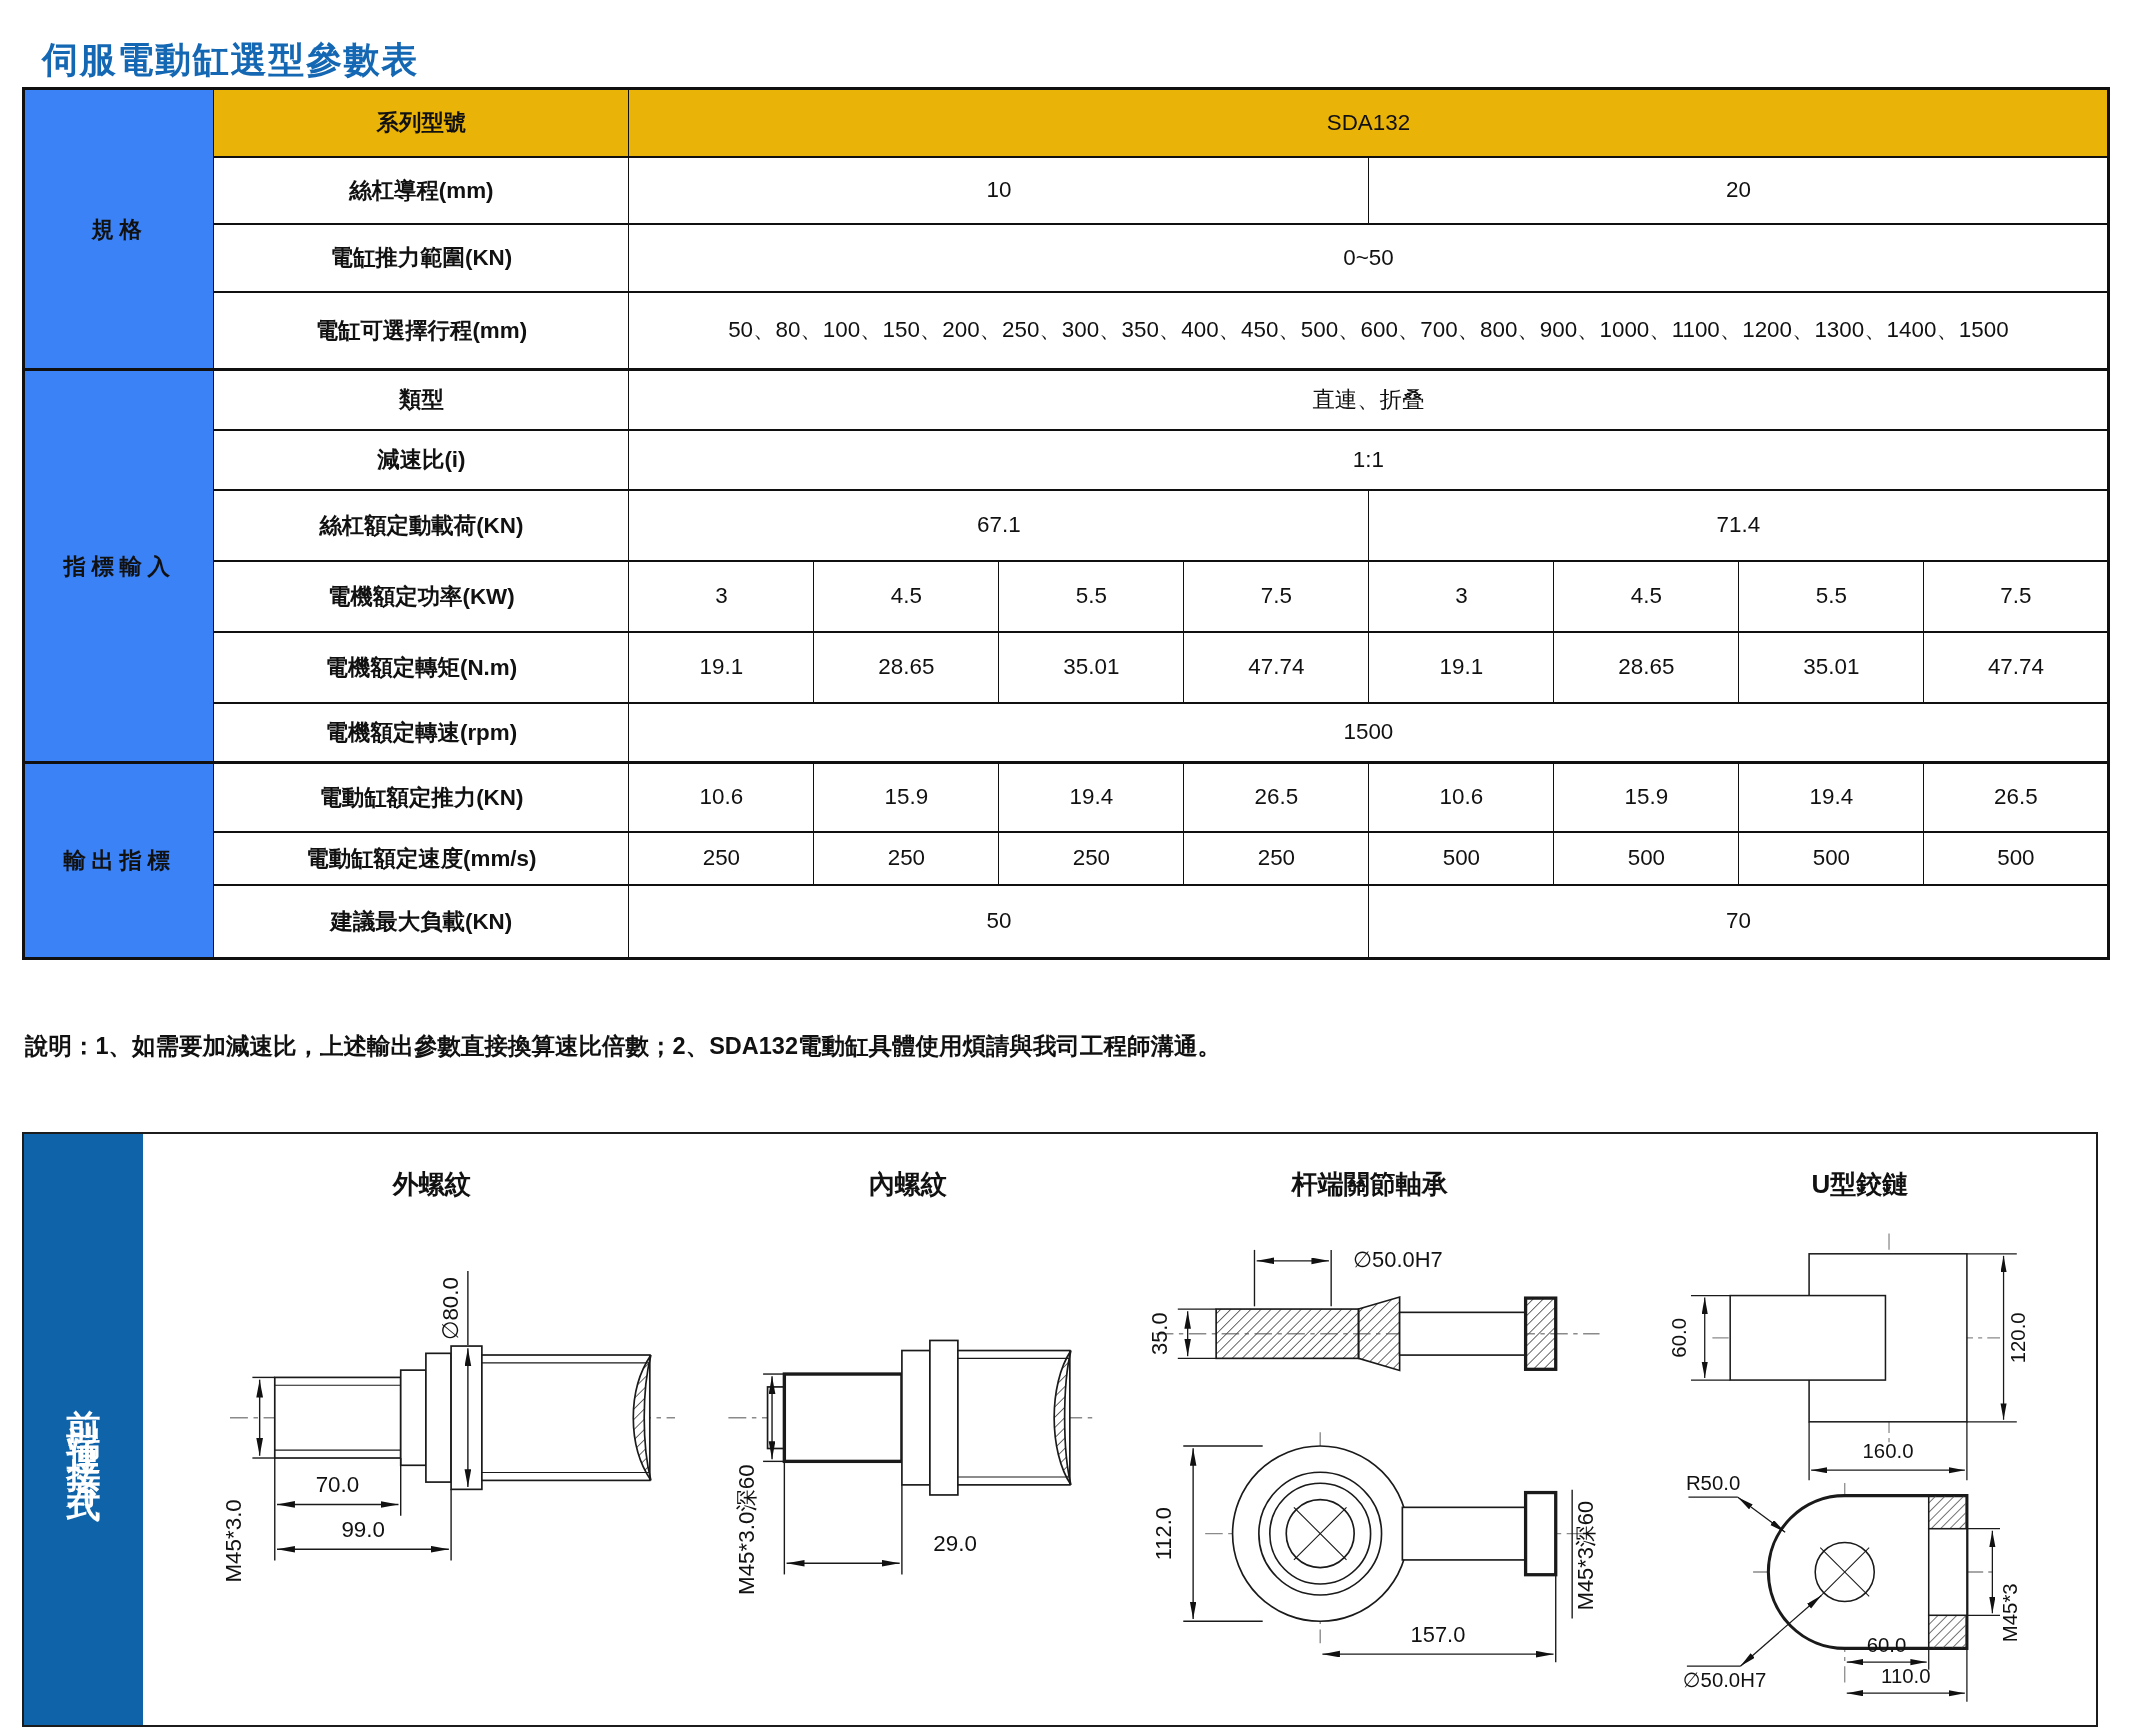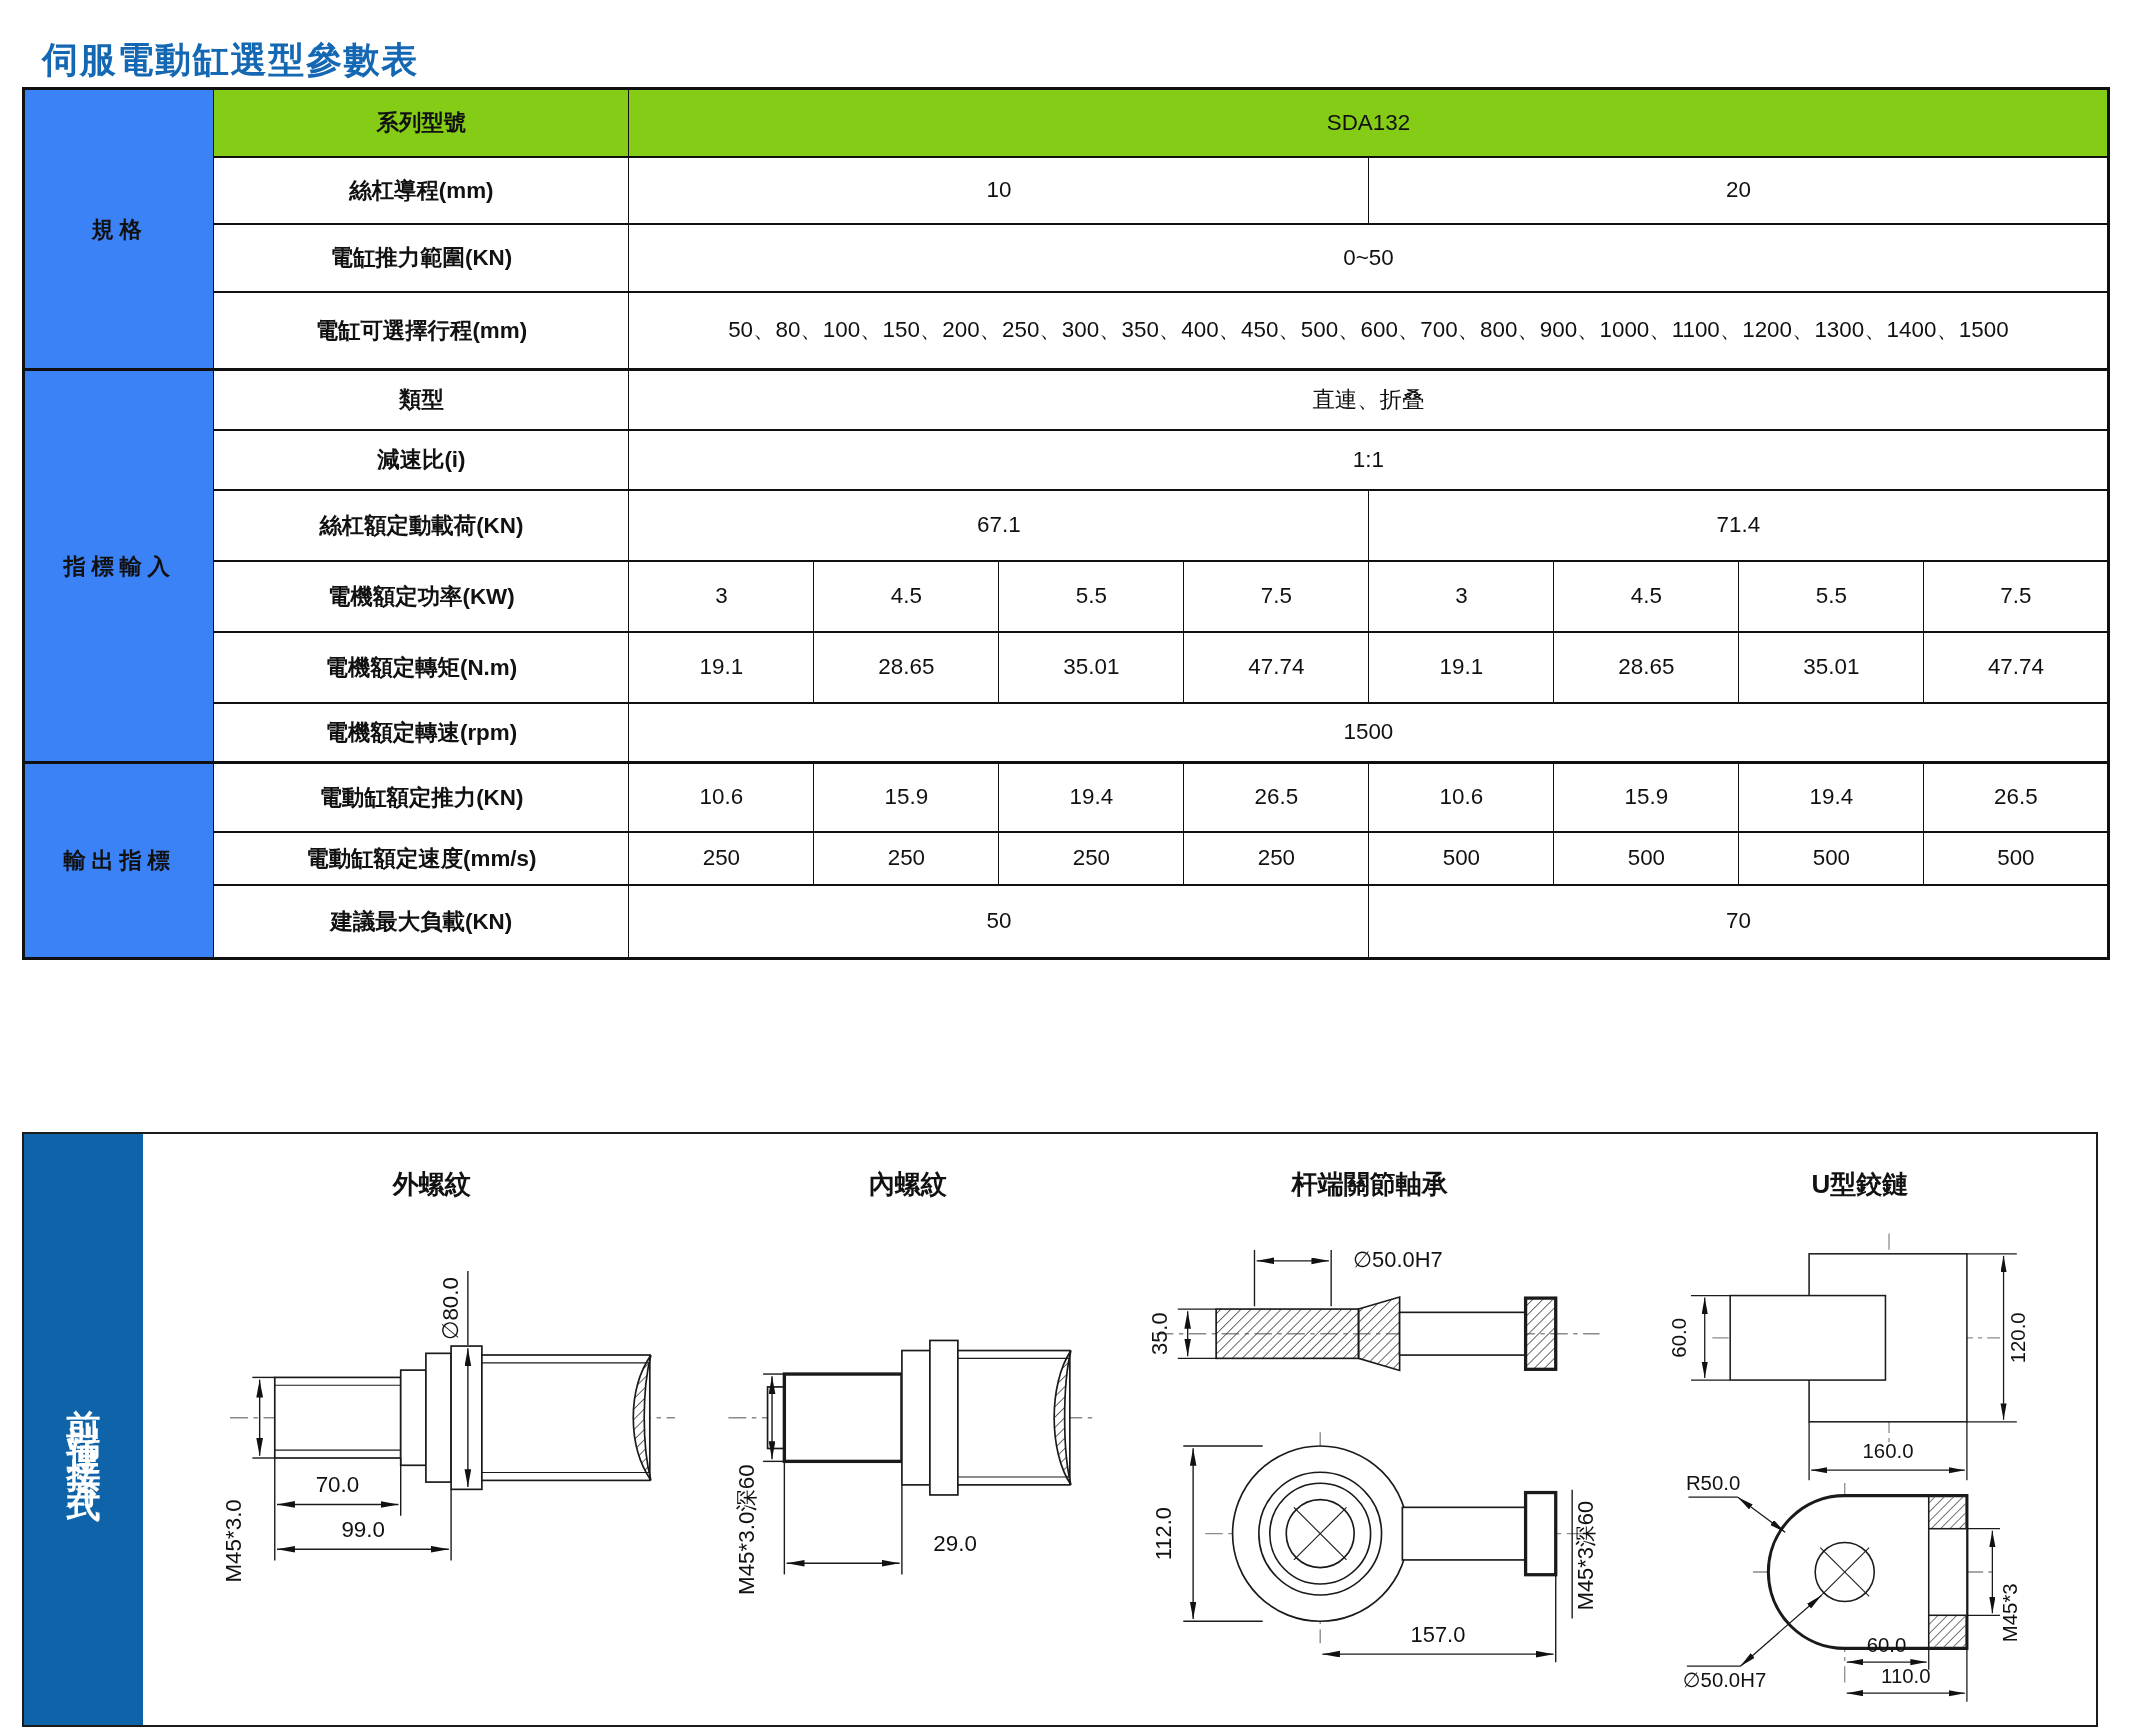--- a/index.html
+++ b/index.html
@@ -8,21 +8,21 @@
   .page { position:relative; width:2129px; height:1735px; background:#fff; overflow:hidden; }
 
   .title { position:absolute; left:26px; top:20px; margin:16px; font-size:36px; font-weight:bold;
            color:#1467b2; letter-spacing:1.7px; }
 
   .spec-wrap { position:absolute; left:22.4px; top:87px; width:2085px; }
   table.spec { border-collapse:collapse; width:100%; table-layout:fixed; border:3.4px solid #101010; }
   table.spec td { border:1.7px solid #101010; border-top-width:2.2px; border-bottom-width:2.2px;
                   text-align:center; vertical-align:middle; font-size:22.4px; color:#111; padding:0; }
   td.lbl { text-align:left; padding-left:64px; font-weight:bold; }
-  td.gray { background:#84cc16; color:#ffffff; }
+  td.gray { background:#eab308; color:#ffffff; }
   td.groupcell { background:#3b82f6; color:#ffffff; font-weight:bold; font-size:26px; letter-spacing:5.6px; }
   td.hdrlbl { font-weight:bold; }
   td.val { font-weight:normal; }
   td.wrapval { padding:5.6px 39px; line-height:1.35; }
   tr.sec td { border-top-width:3.9px; }
   tr.r1{height:68px} tr.r2{height:67px} tr.r3{height:68px} tr.r4{height:78px}
   tr.r5{height:60px} tr.r6{height:60px} tr.r7{height:71px} tr.r8{height:71px}
   tr.r9{height:71px} tr.r10{height:60px} tr.r11{height:69px} tr.r12{height:53px} tr.r13{height:74px}
 
   .note { position:absolute; left:25px; top:1030px; font-size:23.5px; font-weight:bold; color:#111; }
@@ -156,20 +156,21 @@
         </tr>
         <tr class="r13">
           <td class="lbl">建議最大負載(KN)</td>
           <td class="val" colspan="4">50</td>
           <td class="val" colspan="4">70</td>
         </tr>
       </tbody>
     </table>
   </div>
 
+  <div class="note">說明：1、如需要加減速比，上述輸出參數直接換算速比倍數；2、SDA132電動缸具體使用煩請與我司工程師溝通。</div>
 
   <div class="panel">
     <div class="sidebar">
       <div class="sidebar-text">前端連接方式</div>
     </div>
 
     <div class="drawings">
 
       <div class="dblock w1">
         <div class="dtitle">外螺紋</div>

